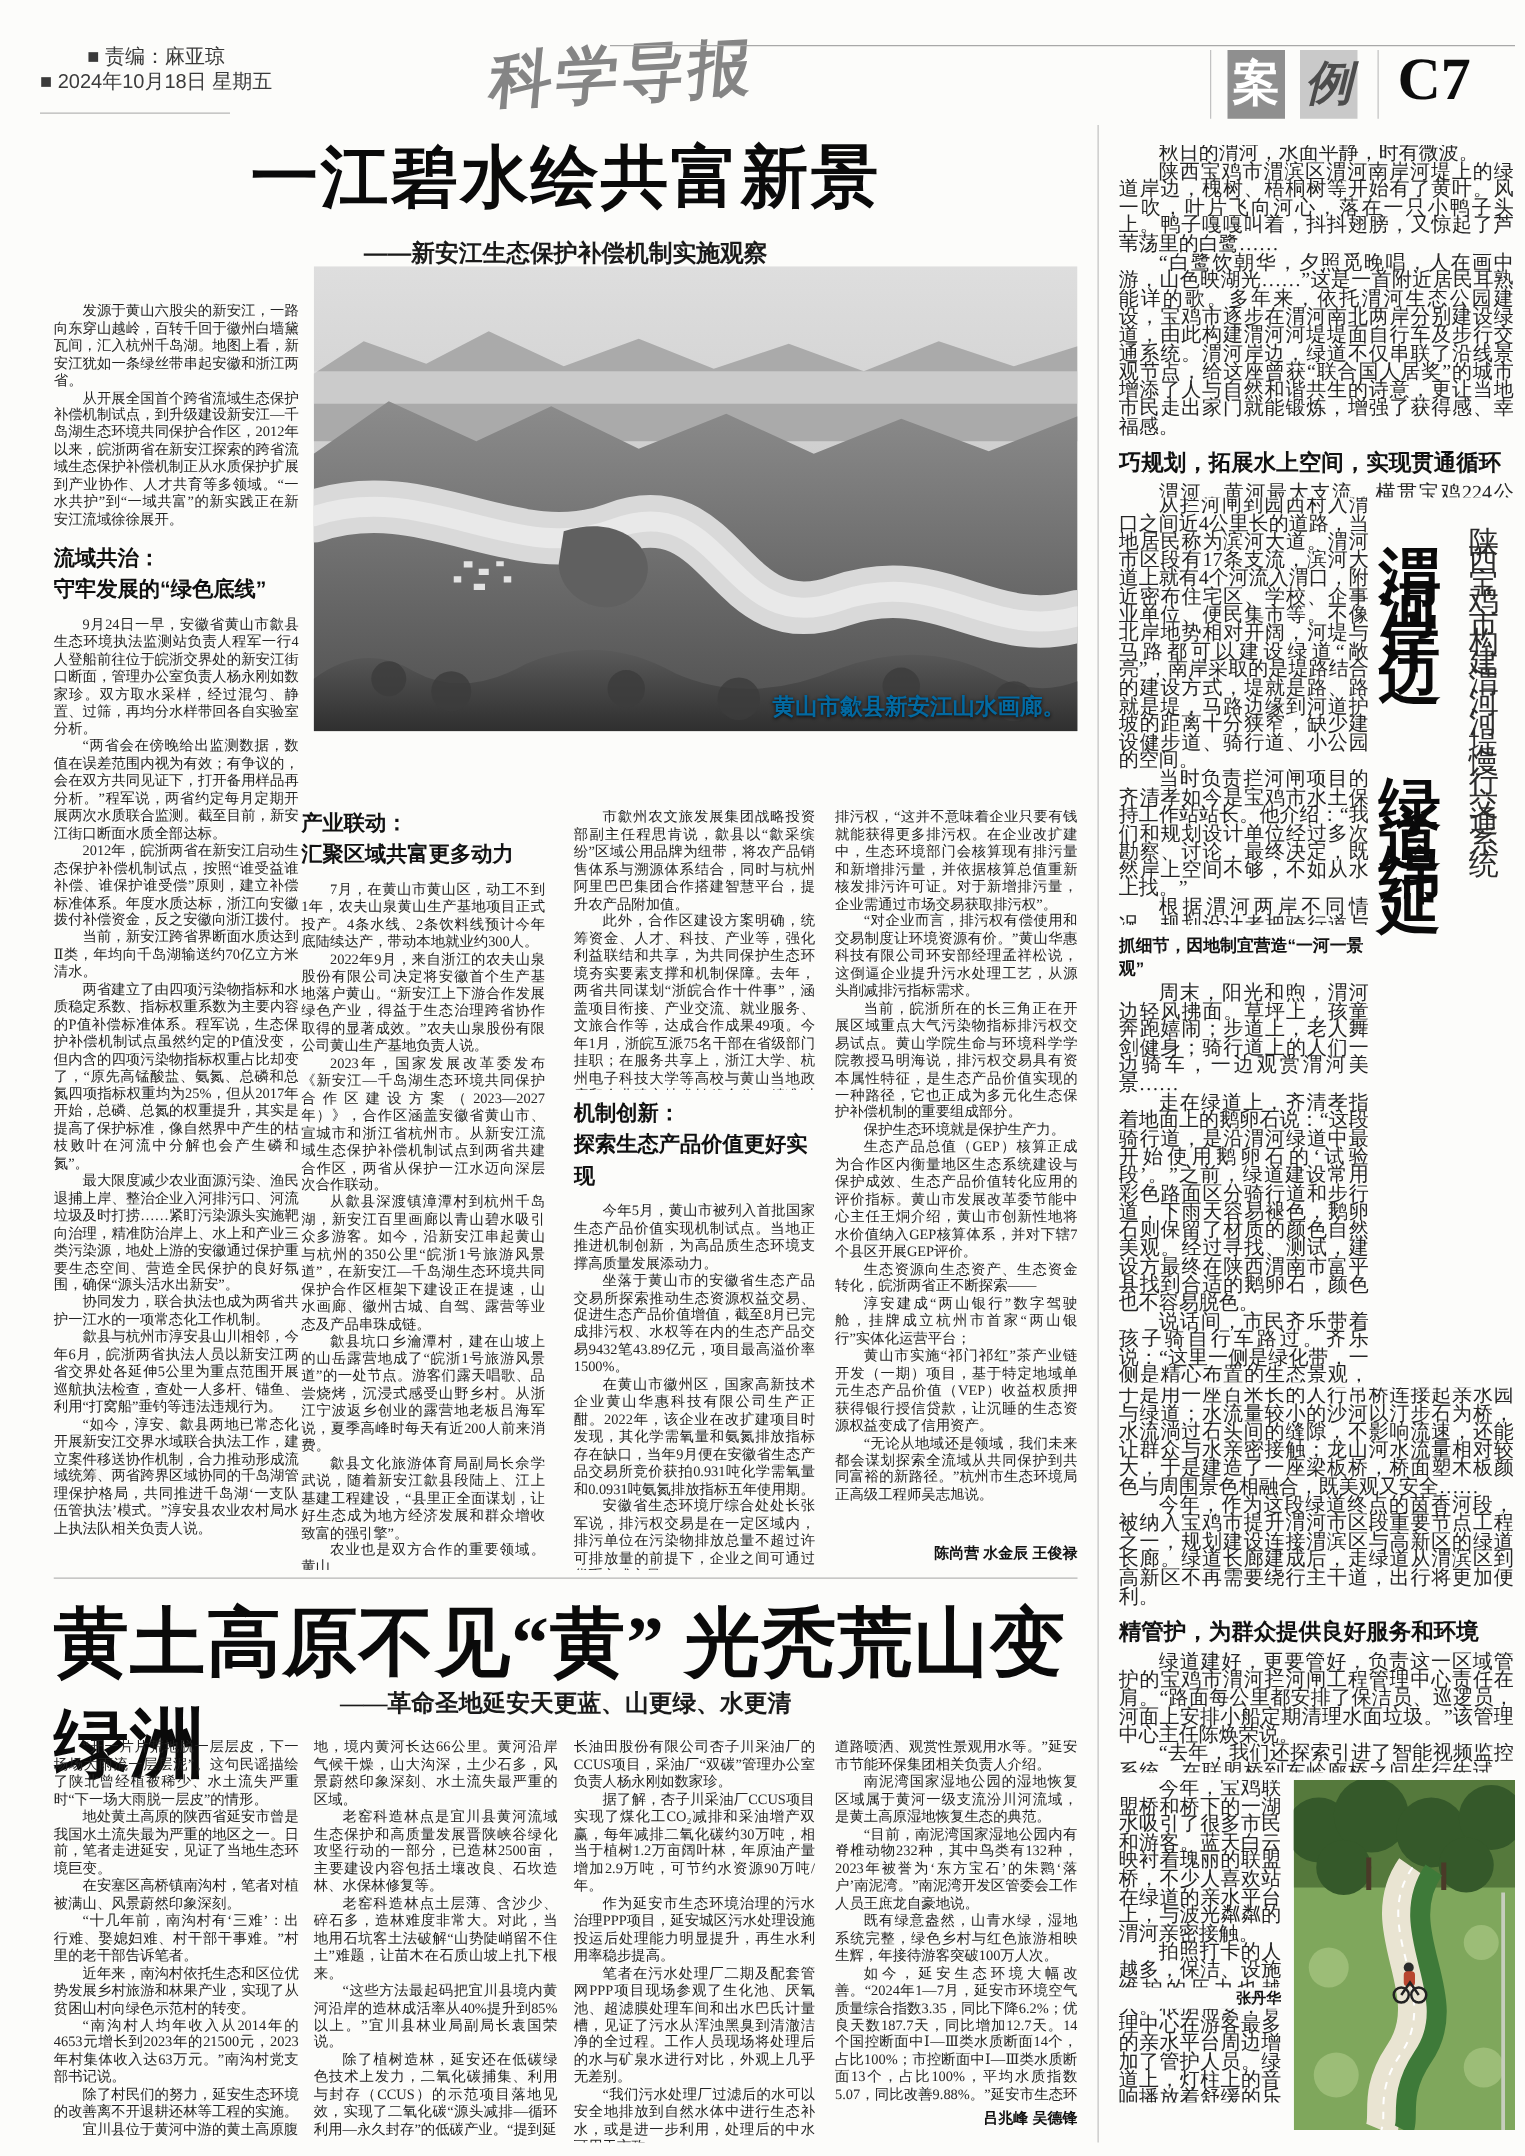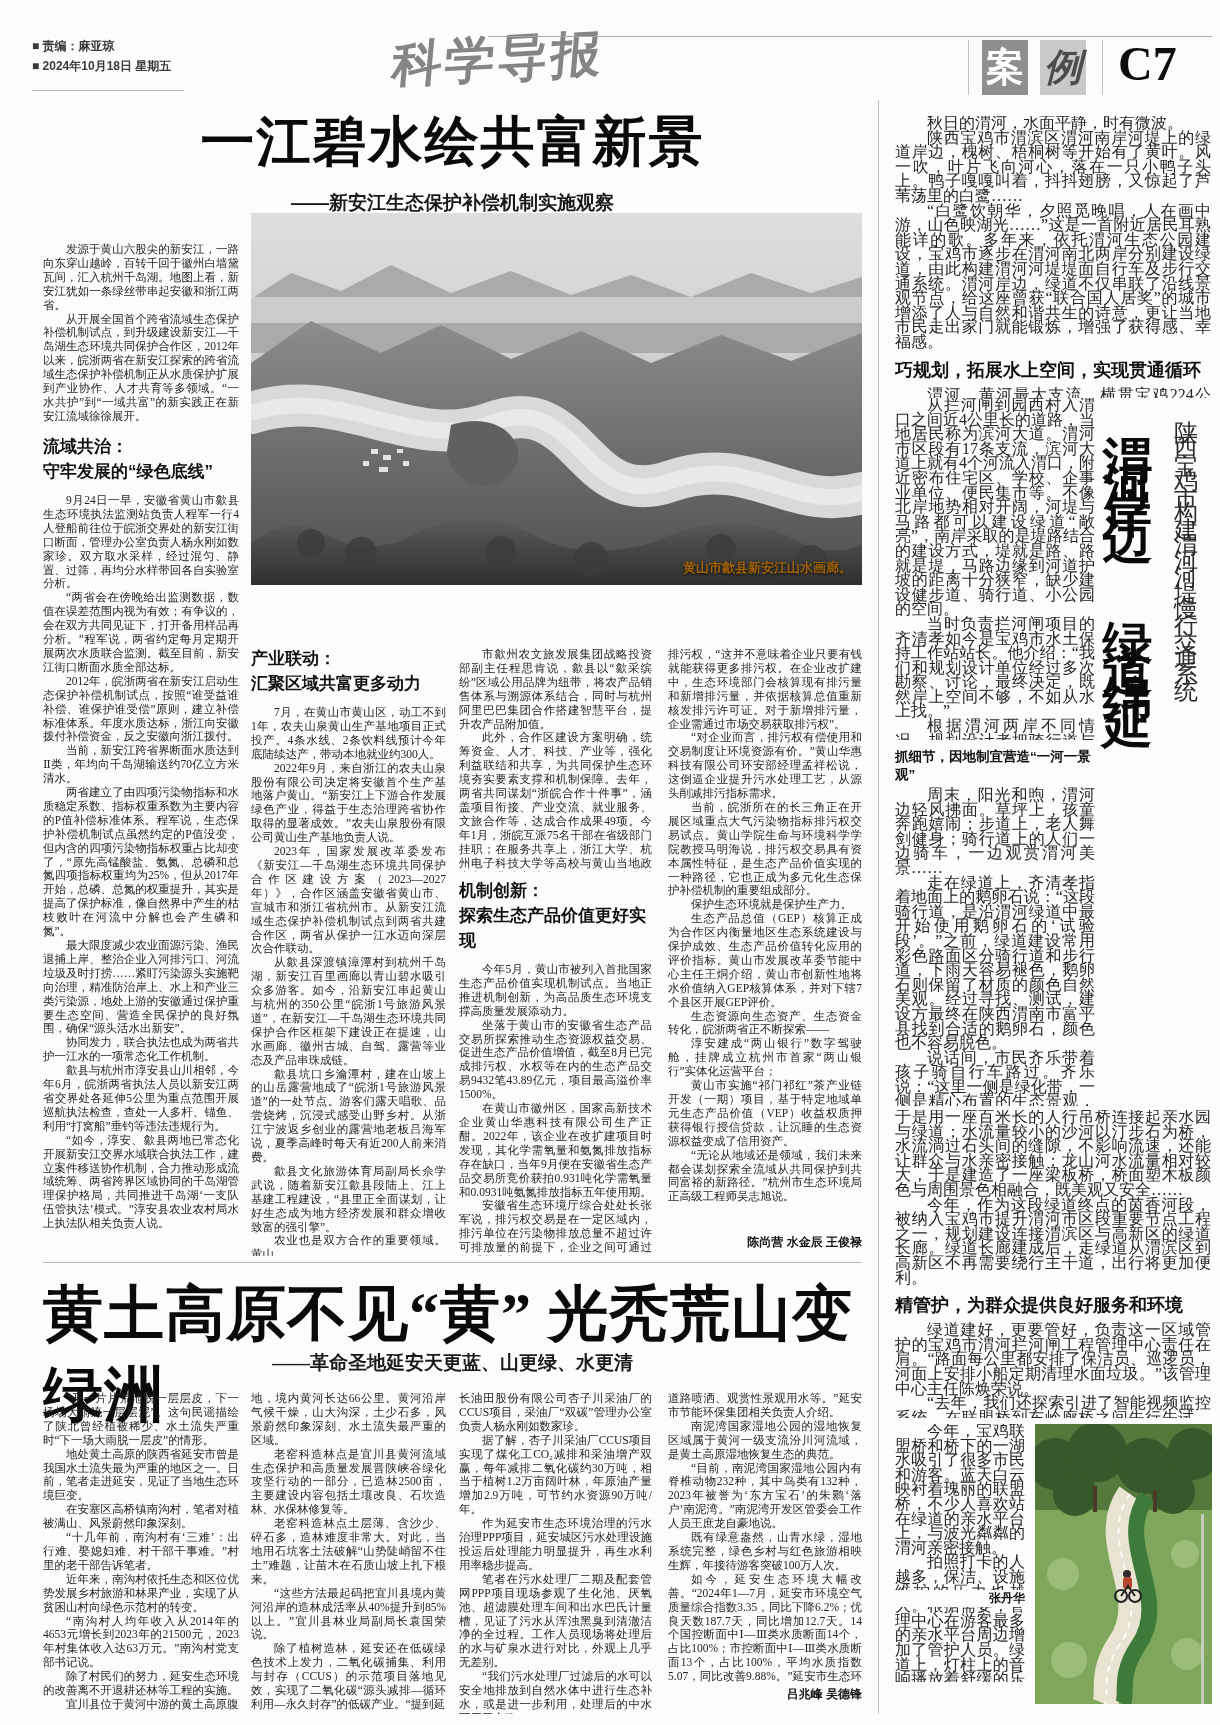--- a/index.html
+++ b/index.html
@@ -1,20 +1,20 @@
 <!DOCTYPE html>
 <html><head>
 <meta charset="utf-8">
 <style>
   html,body{margin:0;padding:0;background:#e9e9e6;}
   .page{position:relative;width:1220px;height:1725px;background:#fcfcfa;margin:0 auto;overflow:hidden;
         font-family:"Liberation Serif","DejaVu Serif",serif;color:#1e1e1e;}
   .abs{position:absolute;}
   
-  .ed-info{font-family:"Liberation Sans","DejaVu Sans",sans-serif;font-size:12px;color:#3a3a3a;line-height:20px;font-weight:bold;}
+  .ed-info{font-family:"Liberation Sans","DejaVu Sans",sans-serif;font-size:16px;color:#3a3a3a;line-height:20px;font-weight:normal;text-align:center;}
   .masthead{font-size:50px;font-weight:bold;color:#858585;transform:rotate(-3deg) skewX(-8deg);letter-spacing:3px;}
   .tagbox{width:46px;height:55px;text-align:center;line-height:55px;font-size:38px;font-weight:bold;}
   .tag1{background:#8f8f8f;color:#fff;}
   .tag2{background:#c9c9c9;color:#4c4c4c;font-style:italic;}
   .pageno{font-size:48px;font-weight:bold;color:#0d0d0d;font-family:"Liberation Serif",serif;}
   .vrule{width:1px;background:#c2c2c2;}
   .hrule{height:1px;background:#b5b5b5;}
   
   .flow{overflow:hidden;text-align:justify;}
   .para{margin:0;font-size:11.5px;line-height:13.9px;text-indent:2em;color:#242424;}
@@ -30,22 +30,22 @@
   .h1-main{font-family:"Liberation Sans","DejaVu Sans",sans-serif;font-weight:bold;font-size:54px;letter-spacing:2px;
            text-align:center;color:#0a0a0a;}
   .h1-sub{font-family:"Liberation Sans","DejaVu Sans",sans-serif;font-weight:bold;font-size:19px;text-align:center;color:#1a1a1a;}
   .h2-main{font-family:"Liberation Serif","DejaVu Serif",serif;font-weight:bold;font-size:60px;letter-spacing:1px;
            color:#0a0a0a;}
   .h2-sub{font-family:"Liberation Serif","DejaVu Serif",serif;font-weight:bold;font-size:19px;text-align:center;color:#1a1a1a;}
   .vhead{writing-mode:vertical-rl;text-orientation:upright;font-family:"Liberation Serif","DejaVu Serif",serif;
          font-weight:bold;font-size:50px;letter-spacing:26px;color:#0a0a0a;text-align:left;}
   .vkick{writing-mode:vertical-rl;text-orientation:upright;font-family:"Liberation Serif","DejaVu Serif",serif;
          font-size:24px;letter-spacing:16px;color:#2b2b2b;}
-  .caption{position:absolute;right:10px;bottom:8px;color:#a16207;font-family:"Liberation Sans","DejaVu Sans",sans-serif;
-           font-weight:bold;font-size:13px;text-shadow:0 1px 3px rgba(0,0,0,.9);}
+  .caption{position:absolute;right:10px;bottom:8px;color:#0369a1;font-family:"Liberation Sans","DejaVu Sans",sans-serif;
+           font-weight:bold;font-size:18px;text-shadow:0 1px 3px rgba(0,0,0,.9);}
   .photo{display:block;}
 </style>
 </head>
 <body>
 
 <div class="page">
 
   <div class="abs ed-info" style="left:32px;top:36px;">
     <div>■ 责编：麻亚琼</div>
     <div>■ 2024年10月18日  星期五</div>
@@ -116,21 +116,21 @@
       <p class="para">9月24日一早，安徽省黄山市歙县生态环境执法监测站负责人程军一行4人登船前往位于皖浙交界处的新安江街口断面，管理办公室负责人杨永刚如数家珍。双方取水采样，经过混匀、静置、过筛，再均分水样带回各自实验室分析。</p>
       <p class="para">“两省会在傍晚给出监测数据，数值在误差范围内视为有效；有争议的，会在双方共同见证下，打开备用样品再分析。”程军说，两省约定每月定期开展两次水质联合监测。截至目前，新安江街口断面水质全部达标。</p>
       <p class="para">2012年，皖浙两省在新安江启动生态保护补偿机制试点，按照“谁受益谁补偿、谁保护谁受偿”原则，建立补偿标准体系。年度水质达标，浙江向安徽拨付补偿资金，反之安徽向浙江拨付。</p>
       <p class="para">当前，新安江跨省界断面水质达到Ⅱ类，年均向千岛湖输送约70亿立方米清水。</p>
       <p class="para">两省建立了由四项污染物指标和水质稳定系数、指标权重系数为主要内容的P值补偿标准体系。程军说，生态保护补偿机制试点虽然约定的P值没变，但内含的四项污染物指标权重占比却变了，“原先高锰酸盐、氨氮、总磷和总氮四项指标权重均为25%，但从2017年开始，总磷、总氮的权重提升，其实是提高了保护标准，像自然界中产生的枯枝败叶在河流中分解也会产生磷和氮”。</p>
       <p class="para">最大限度减少农业面源污染、渔民退捕上岸、整治企业入河排污口、河流垃圾及时打捞……紧盯污染源头实施靶向治理，精准防治岸上、水上和产业三类污染源，地处上游的安徽通过保护重要生态空间、营造全民保护的良好氛围，确保“源头活水出新安”。</p>
       <p class="para">协同发力，联合执法也成为两省共护一江水的一项常态化工作机制。</p>
       <p class="para">歙县与杭州市淳安县山川相邻，今年6月，皖浙两省执法人员以新安江两省交界处各延伸5公里为重点范围开展巡航执法检查，查处一人多杆、锚鱼、利用“打窝船”垂钓等违法违规行为。</p>
       <p class="para">“如今，淳安、歙县两地已常态化开展新安江交界水域联合执法工作，建立案件移送协作机制，合力推动形成流域统筹、两省跨界区域协同的千岛湖管理保护格局，共同推进千岛湖‘一支队伍管执法’模式。”淳安县农业农村局水上执法队相关负责人说。</p>
     </div>
-  <div class="abs flow" style="left:251px;top:642px;width:195px;height:614px;">
+  <div class="abs flow" style="left:241px;top:642px;width:195px;height:614px;">
       <div class="chead">产业联动：
 汇聚区域共富更多动力</div>
       <p class="para">7月，在黄山市黄山区，动工不到1年，农夫山泉黄山生产基地项目正式投产。4条水线、2条饮料线预计今年底陆续达产，带动本地就业约300人。</p>
       <p class="para">2022年9月，来自浙江的农夫山泉股份有限公司决定将安徽首个生产基地落户黄山。“新安江上下游合作发展绿色产业，得益于生态治理跨省协作取得的显著成效。”农夫山泉股份有限公司黄山生产基地负责人说。</p>
       <p class="para">2023年，国家发展改革委发布《新安江—千岛湖生态环境共同保护合作区建设方案（2023—2027年）》，合作区涵盖安徽省黄山市、宣城市和浙江省杭州市。从新安江流域生态保护补偿机制试点到两省共建合作区，两省从保护一江水迈向深层次合作联动。</p>
       <p class="para">从歙县深渡镇漳潭村到杭州千岛湖，新安江百里画廊以青山碧水吸引众多游客。如今，沿新安江串起黄山与杭州的350公里“皖浙1号旅游风景道”，在新安江—千岛湖生态环境共同保护合作区框架下建设正在提速，山水画廊、徽州古城、自驾、露营等业态及产品串珠成链。</p>
       <p class="para">歙县坑口乡瀹潭村，建在山坡上的山岳露营地成了“皖浙1号旅游风景道”的一处节点。游客们露天唱歌、品尝烧烤，沉浸式感受山野乡村。从浙江宁波返乡创业的露营地老板吕海军说，夏季高峰时每天有近200人前来消费。</p>
       <p class="para">歙县文化旅游体育局副局长佘学武说，随着新安江歙县段陆上、江上基建工程建设，“县里正全面谋划，让好生态成为地方经济发展和群众增收致富的强引擎”。</p>
       <p class="para">农业也是双方合作的重要领域。黄山</p>
     </div>

